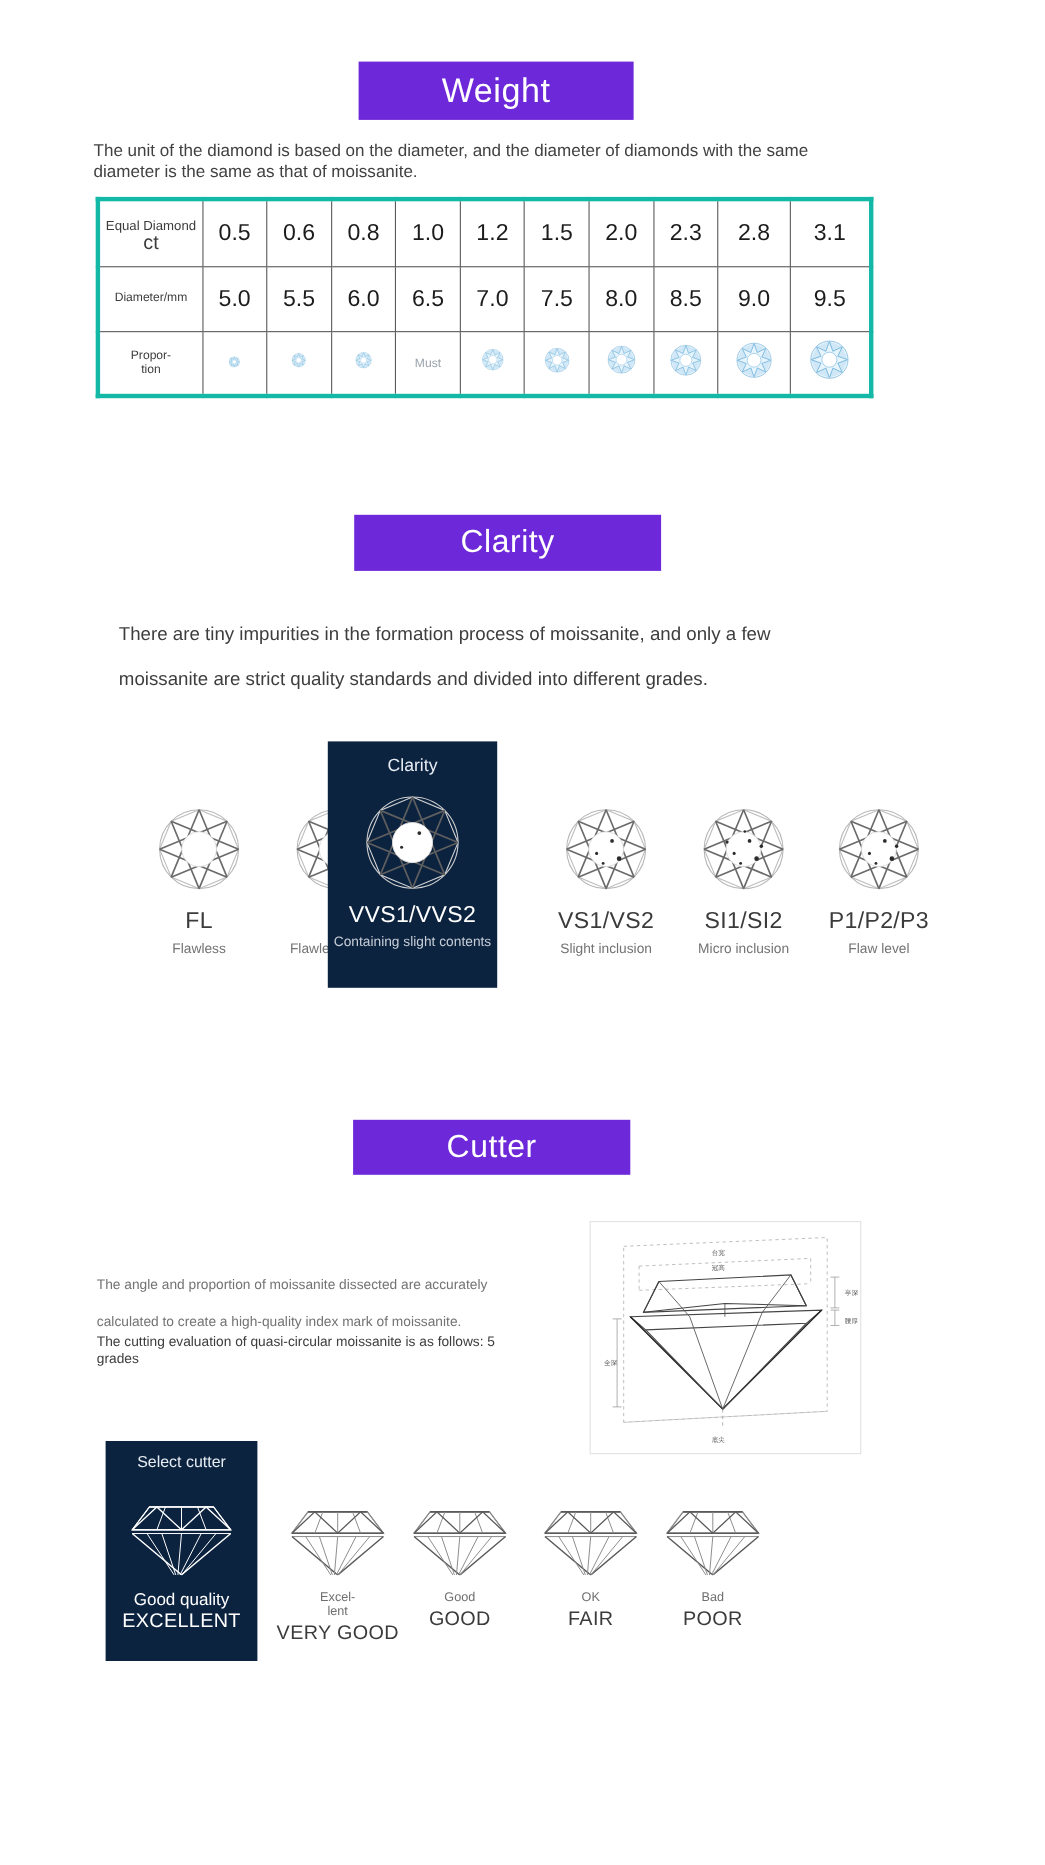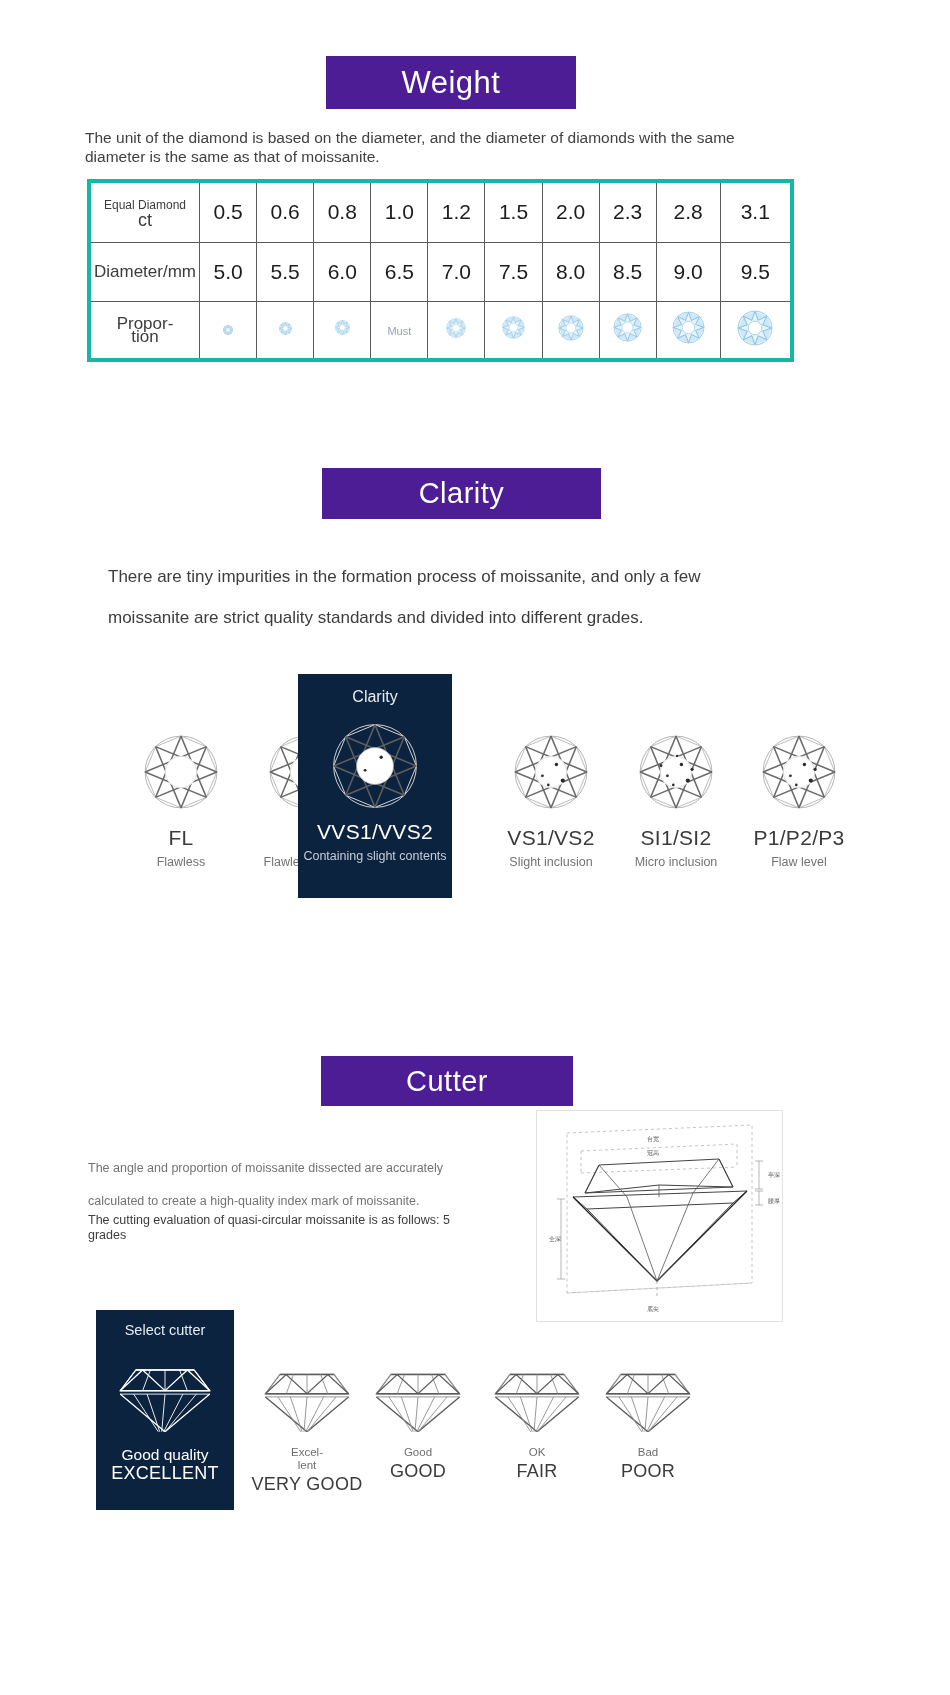--- a/index.html
+++ b/index.html
@@ -8,32 +8,32 @@
     width:950px; height:1695px;
     background:#ffffff;
     font-family:"Liberation Sans", sans-serif;
     color:#3a3a3a;
     position:relative;
     overflow:hidden;
   }
 
   
   .banner {
-    background:#4c1d95;
+    background:#6d28d9;
     color:#ffffff;
     text-align:center;
     font-weight:400;
     letter-spacing:.5px;
     display:flex;
     align-items:center;
     justify-content:center;
   }
   .banner-weight  { position:absolute; left:326px; top:56px;  width:250px; height:53px; font-size:31px; }
   .banner-clarity { position:absolute; left:322px; top:468px; width:279px; height:51px; font-size:29px; }
-  .banner-cutter  { position:absolute; left:321px; top:1056px;width:252px; height:50px; font-size:29px; }
+  .banner-cutter  { position:absolute; left:321px; top:1018px;width:252px; height:50px; font-size:29px; }
 
   
   .weight-intro {
     position:absolute; left:85px; top:128px; width:706px;
     font-size:15.5px; line-height:19px; color:#414141;
   }
 
   
   .wtable {
     position:absolute; left:87px; top:179px; width:707px;
@@ -43,21 +43,21 @@
   }
   .wtable td { border:1px solid #5a5a5a; text-align:center; vertical-align:middle; }
   .wtable .rowlabel {
     width:95px; font-size:12px; color:#3c3c3c; line-height:14px; padding:4px 3px;
   }
   .wtable .rowlabel .ct { display:block; font-size:18px; margin-top:1px; }
   .wtable .val { font-size:21px; color:#1c1c1c; font-weight:400; }
   .row-ct td { height:61px; }
   .row-dia td { height:59px; }
   .row-prop td { height:59px; }
-  .wtable .rowlabel-small { font-size:17px; line-height:13px; }
+  .wtable .rowlabel-small { font-size:11px; line-height:13px; }
   .must { font-size:11px; color:#9aa3ab; }
 
   .gem-cell { position:relative; }
   .gem { display:inline-block; }
 
   
   .clarity-intro {
     position:absolute; left:108px; top:556px; width:700px;
     font-size:17px; line-height:41px; color:#3d3d3d;
   }

